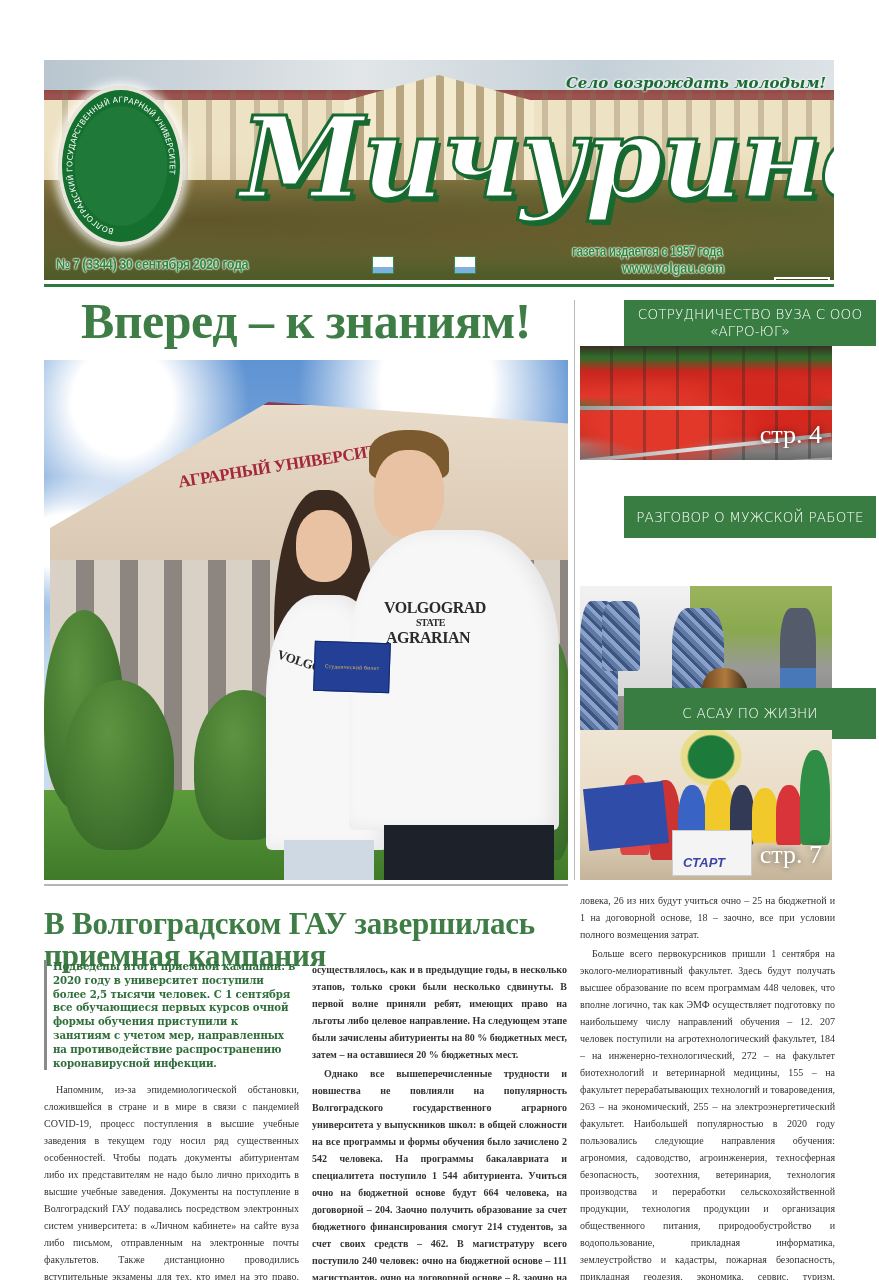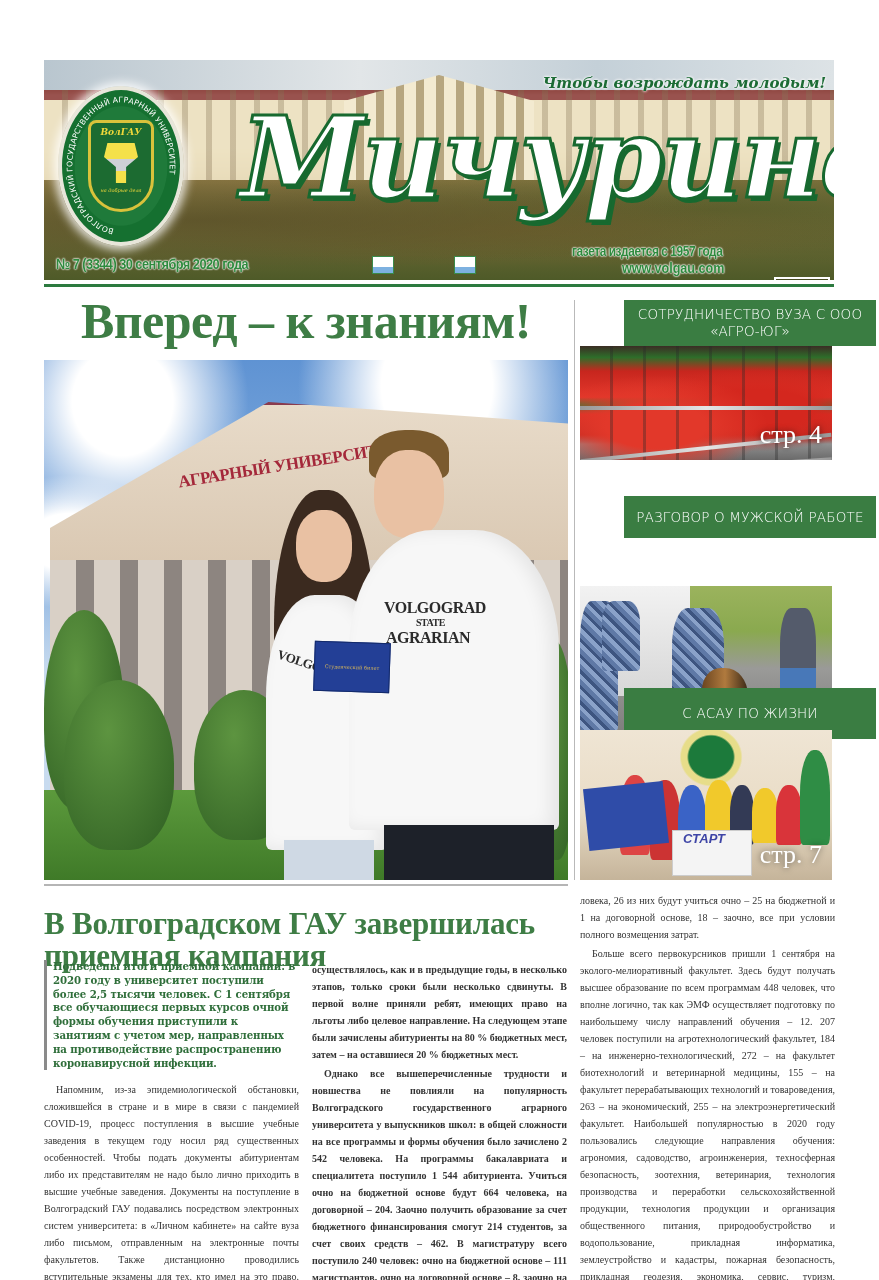--- a/index.html
+++ b/index.html
@@ -203,21 +203,21 @@
   .uniform { position: absolute; background: repeating-linear-gradient(45deg,#5f79a6 0 4px,#8aa2c9 4px 8px,#3e5580 8px 11px); border-radius: 30% 30% 4px 4px; }
   .dog { position: absolute; background: linear-gradient(90deg,#6b4520,#b07a3e,#3b2a18); border-radius: 40% 50% 20% 20%; }
   .civilian { position: absolute; background: linear-gradient(180deg,#545b6b 0 50%,#4878b8 50%); border-radius: 30% 30% 4px 4px; }
   .photo-group {
     background:
       radial-gradient(ellipse at 52% 18%, #1c7a3b 0 12%, #e7dd8a 13% 16%, transparent 17%),
       linear-gradient(180deg, #efe5d4 0%, #e9dcc6 55%, #c5b49a 100%);
   }
   .flag { position: absolute; background: #2f4ca8; transform: rotate(-6deg); }
   .banner { position: absolute; background: #f4f4f4; border: 1px solid #ccc; }
-  .banner-text { position: absolute; left: 10px; top: 0; font-family: "Liberation Sans", sans-serif; font-weight: bold; font-style: italic; font-size: 13px; color: #3e45a6; }
+  .banner-text { position: absolute; left: 10px; top: 24px; font-family: "Liberation Sans", sans-serif; font-weight: bold; font-style: italic; font-size: 13px; color: #3e45a6; }
   .crowd { position: absolute; border-radius: 45% 45% 10% 10%; }
 
   
   .section-rule { position: absolute; left: 44px; top: 884px; width: 524px; height: 2px; background: #b5b5b5; }
   .article-headline {
     position: absolute; left: 44px; top: 892px; width: 524px;
     font-family: "Liberation Serif", serif; font-size: 31px; line-height: 1.02; color: #3e7d45;
     letter-spacing: -0.2px;
     margin-top: 16px;
   }
@@ -246,28 +246,23 @@
 
   <div class="emblem">
     <svg class="ring-text" viewBox="0 0 126 160">
       <defs>
           <path id="ringpath" d="M63,148 A52,68 0 1,1 63.1,148"></path>
         </defs>
       <text font-family="DejaVu Sans, sans-serif" font-size="8.2" fill="#ffffff" letter-spacing=".2">
         <textPath href="#ringpath" startOffset="2%">ВОЛГОГРАДСКИЙ ГОСУДАРСТВЕННЫЙ АГРАРНЫЙ УНИВЕРСИТЕТ</textPath>
       </text>
     </svg>
-    <div class="shield">
-      <span class="shield-label">ВолГАУ</span>
-      <div class="wheat"></div>
-      <span class="motto">на добрые дела</span>
-    </div>
   </div>
 
-  <div class="tagline">Чтобы возрождать молодым!</div>
+  <div class="tagline">Село возрождать молодым!</div>
   <div class="title-main">Мичуринец</div>
   <div class="mini-sign" style="left:328px;"></div>
   <div class="mini-sign" style="left:410px;"></div>
   <div class="issue-line">№ 7 (3344) 30 сентября 2020 года</div>
   <div class="since-line">газета  издается с 1957 года</div>
   <div class="site-line">www.volgau.com</div>
   <div class="age-badge">12+</div>
 </header>
 <div class="masthead-rule"></div>
 

